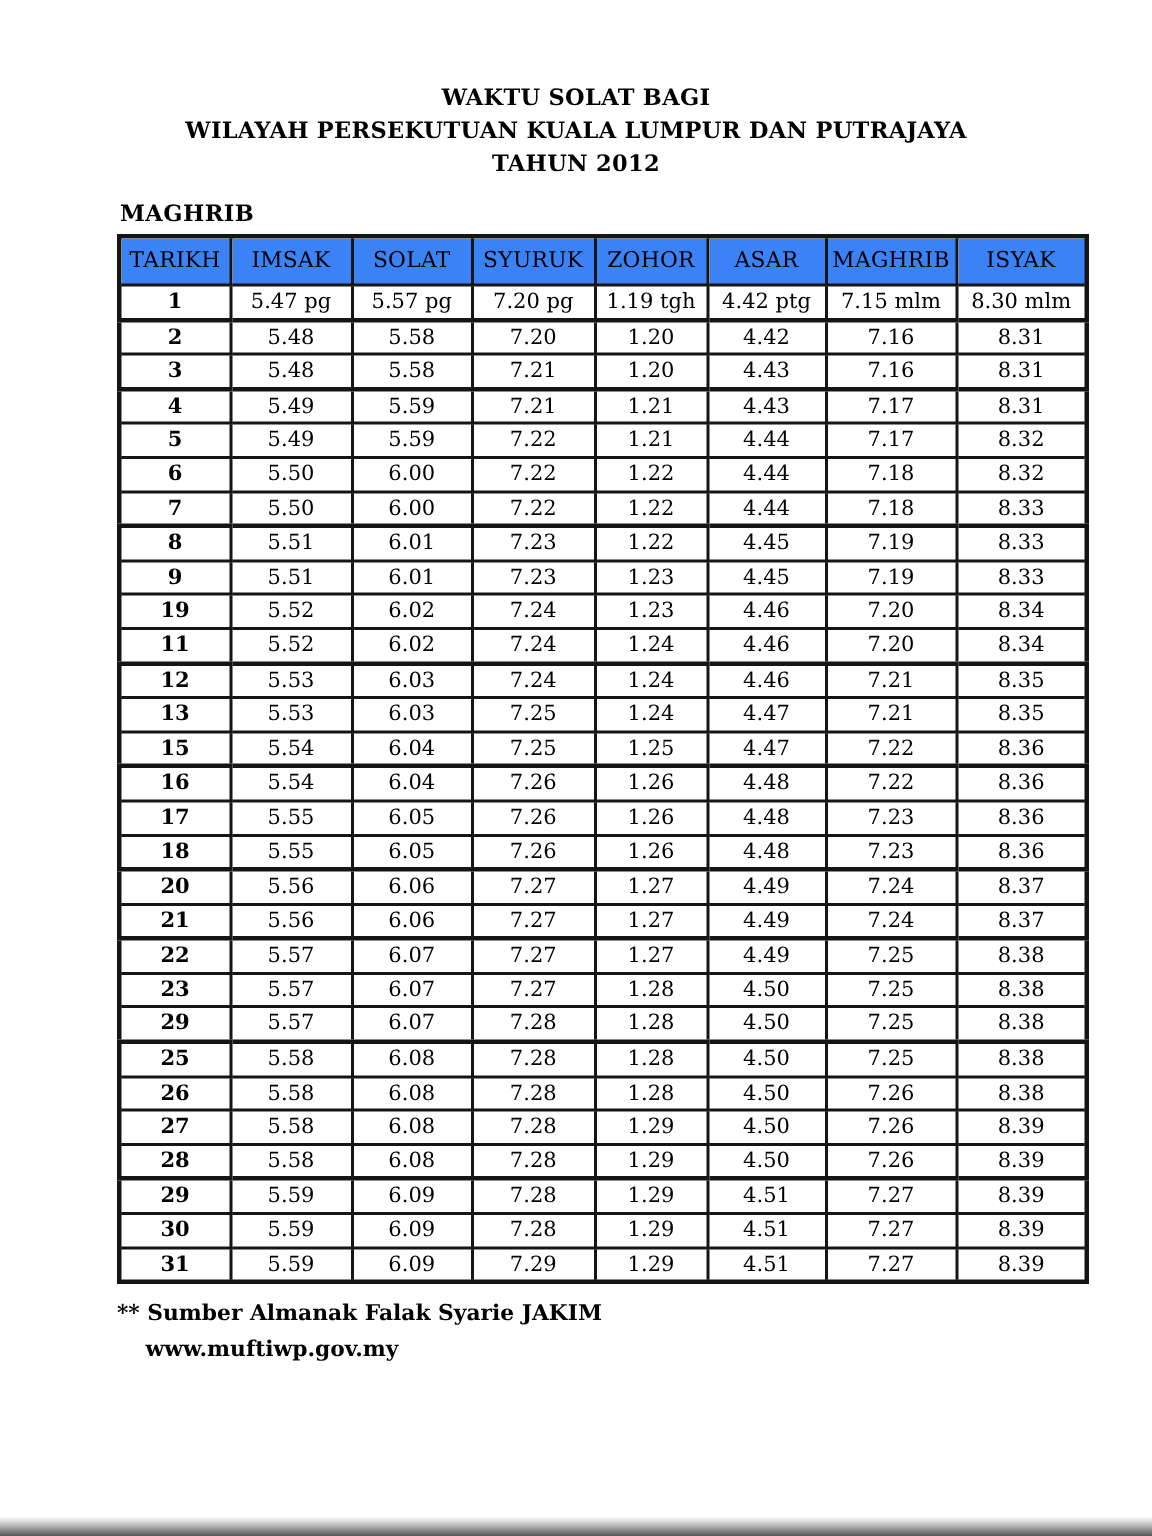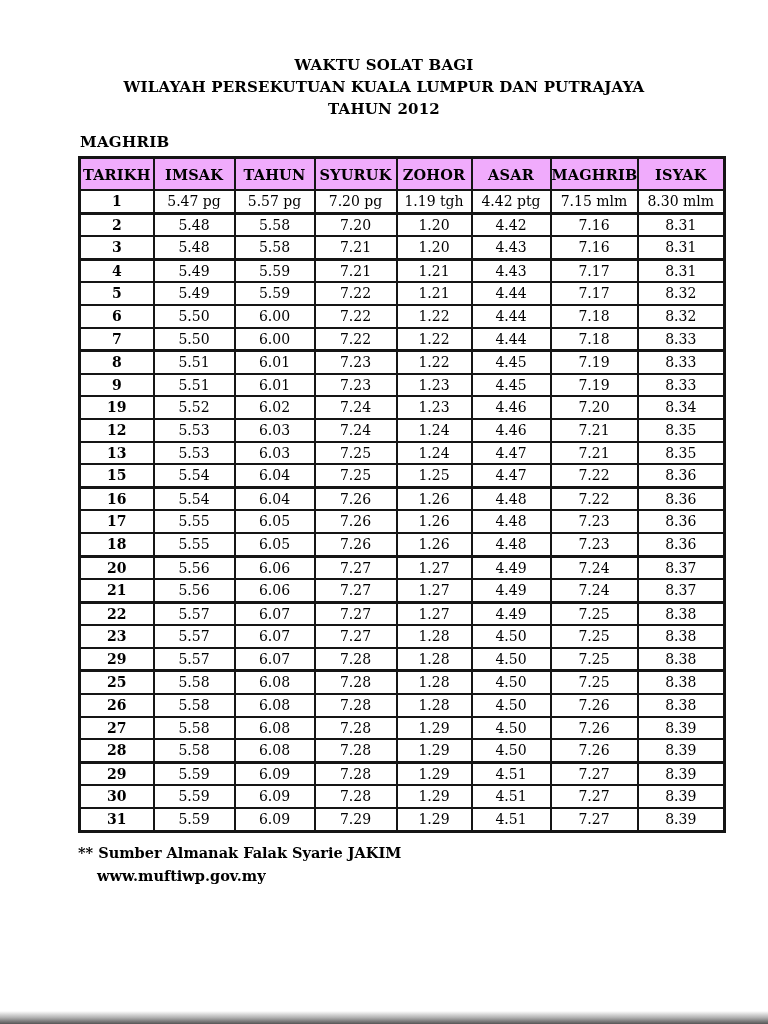--- a/index.html
+++ b/index.html
@@ -12,21 +12,21 @@
   .titles{padding-top:54px;text-align:center;font-weight:bold;font-size:15px;line-height:22px;letter-spacing:0.2px;}
   .month{margin:13px 0 5px 80px;font-weight:bold;font-size:15px;letter-spacing:0.3px;}
   table.solat{
     border-collapse:collapse;table-layout:fixed;
     margin-left:78px;width:645px;
     border:3px solid #151515;
   }
   .solat th,.solat td{
     border:2px solid #151515;text-align:center;padding:0;overflow:hidden;white-space:nowrap;
   }
-  .solat th{background:#f0abfc;height:30px;font-size:14.5px;font-weight:bold;letter-spacing:0.2px;}
+  .solat th{background:#3b82f6;height:30px;font-size:14.5px;font-weight:normal;letter-spacing:0.2px;}
   .solat td{height:20.6px;font-size:14px;line-height:20.6px;}
   .solat td.day{font-weight:bold;}
   .solat tr.thick td{border-bottom-width:3px;}
   .footnotes{margin:8px 0 0 78px;font-size:14.5px;line-height:23.5px;font-weight:bold;}
   .fn-indent-1{padding-left:7px;}
   .fn-indent-2{padding-left:19px;}
   .bottom-shadow{
     position:absolute;left:0;bottom:0;width:768px;height:13px;
     background:linear-gradient(to bottom, rgba(70,70,70,0) 0%, rgba(64,64,64,0.40) 50%, rgba(38,38,38,0.78) 100%);
   }
@@ -52,21 +52,21 @@
         <col style="width:82px">
       <col style="width:75px">
         <col style="width:79px">
         <col style="width:87px">
         <col style="width:87px">
     </colgroup>
     <thead>
       <tr>
           <th>TARIKH</th>
           <th>IMSAK</th>
-          <th>TAHUN</th>
+          <th>SOLAT</th>
           <th>SYURUK</th>
           <th>ZOHOR</th>
           <th>ASAR</th>
           <th>MAGHRIB</th>
           <th>ISYAK</th>
         </tr>
     </thead>
     <tbody>
         <tr class="thick">
           <td class="day">1</td>
@@ -161,20 +161,30 @@
         <tr>
           <td class="day">19</td>
           <td>5.52</td>
           <td>6.02</td>
           <td>7.24</td>
           <td>1.23</td>
           <td>4.46</td>
           <td>7.20</td>
           <td>8.34</td>
         </tr>
+        <tr class="thick">
+          <td class="day">11</td>
+          <td>5.52</td>
+          <td>6.02</td>
+          <td>7.24</td>
+          <td>1.24</td>
+          <td>4.46</td>
+          <td>7.20</td>
+          <td>8.34</td>
+        </tr>
         <tr>
           <td class="day">12</td>
           <td>5.53</td>
           <td>6.03</td>
           <td>7.24</td>
           <td>1.24</td>
           <td>4.46</td>
           <td>7.21</td>
           <td>8.35</td>
         </tr>

